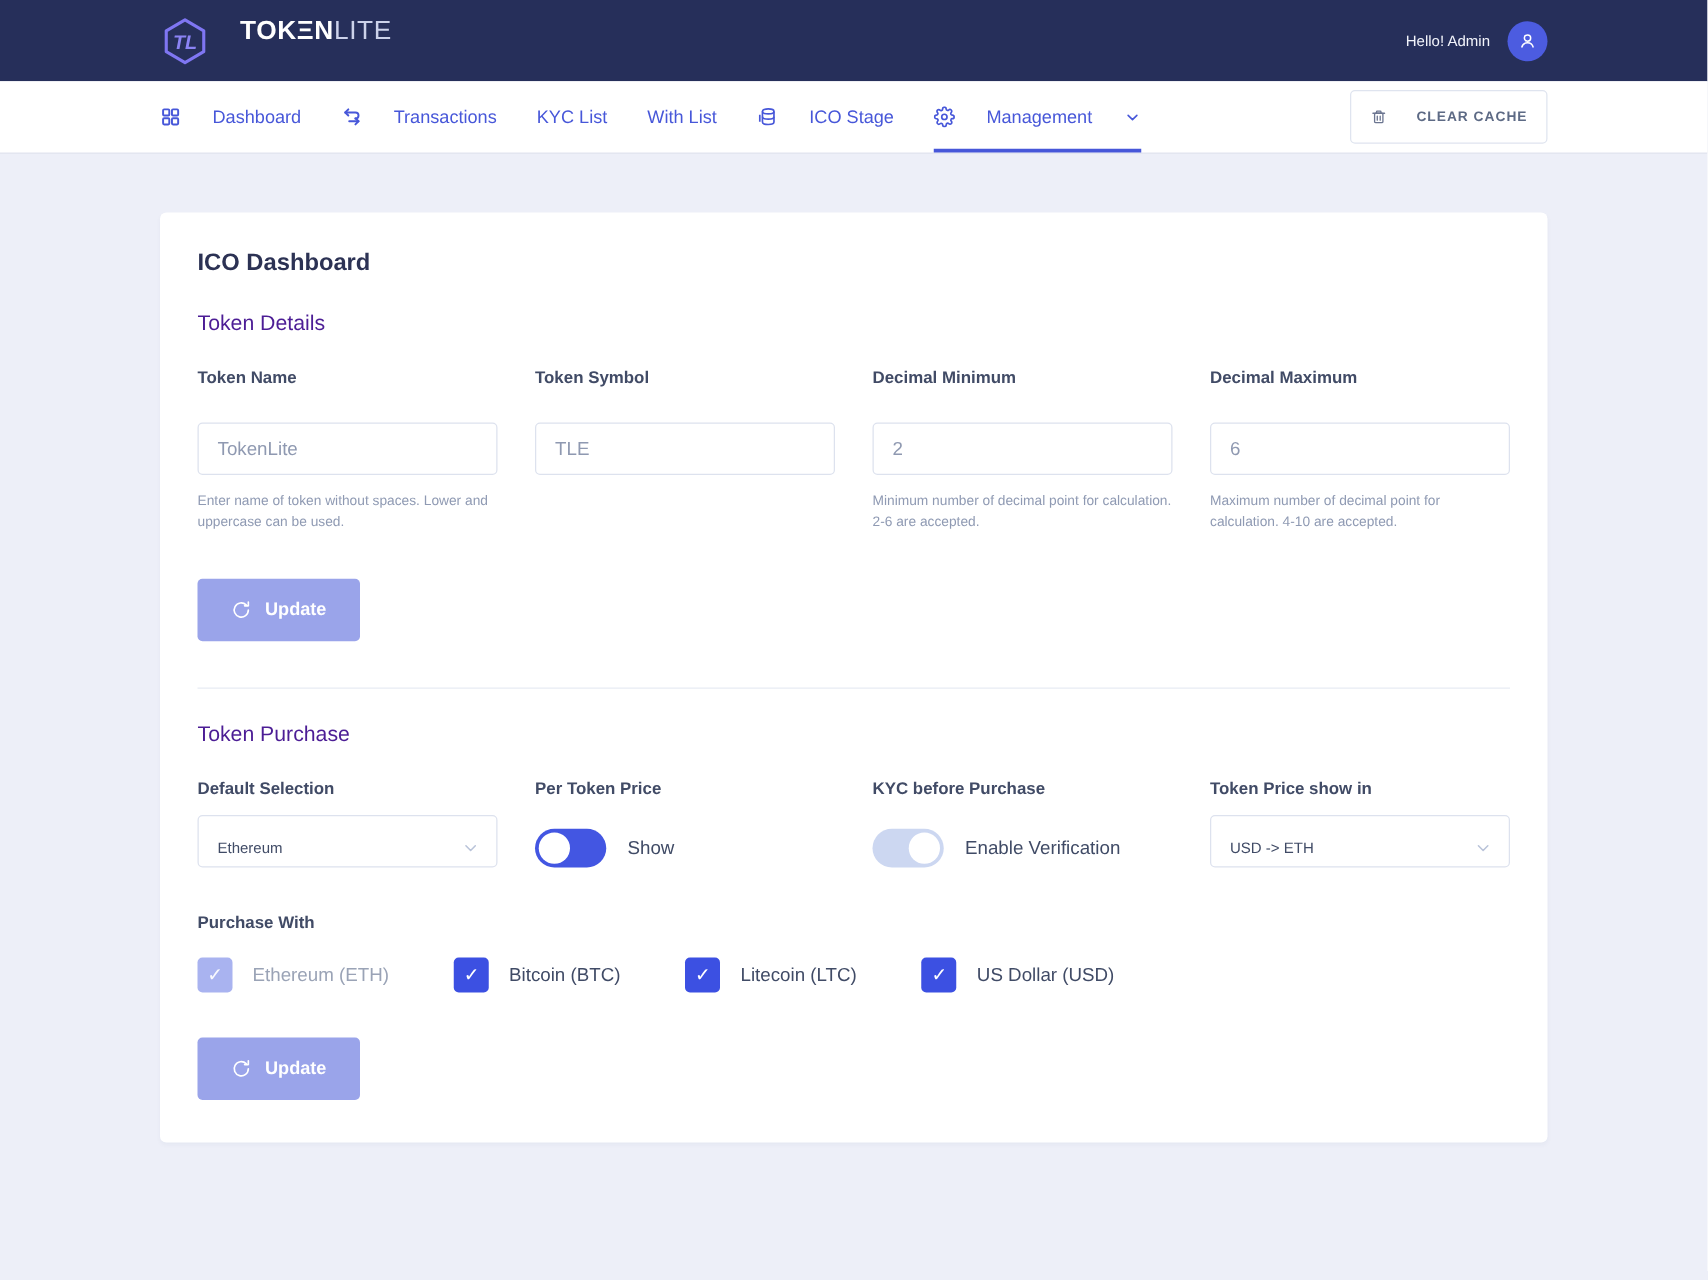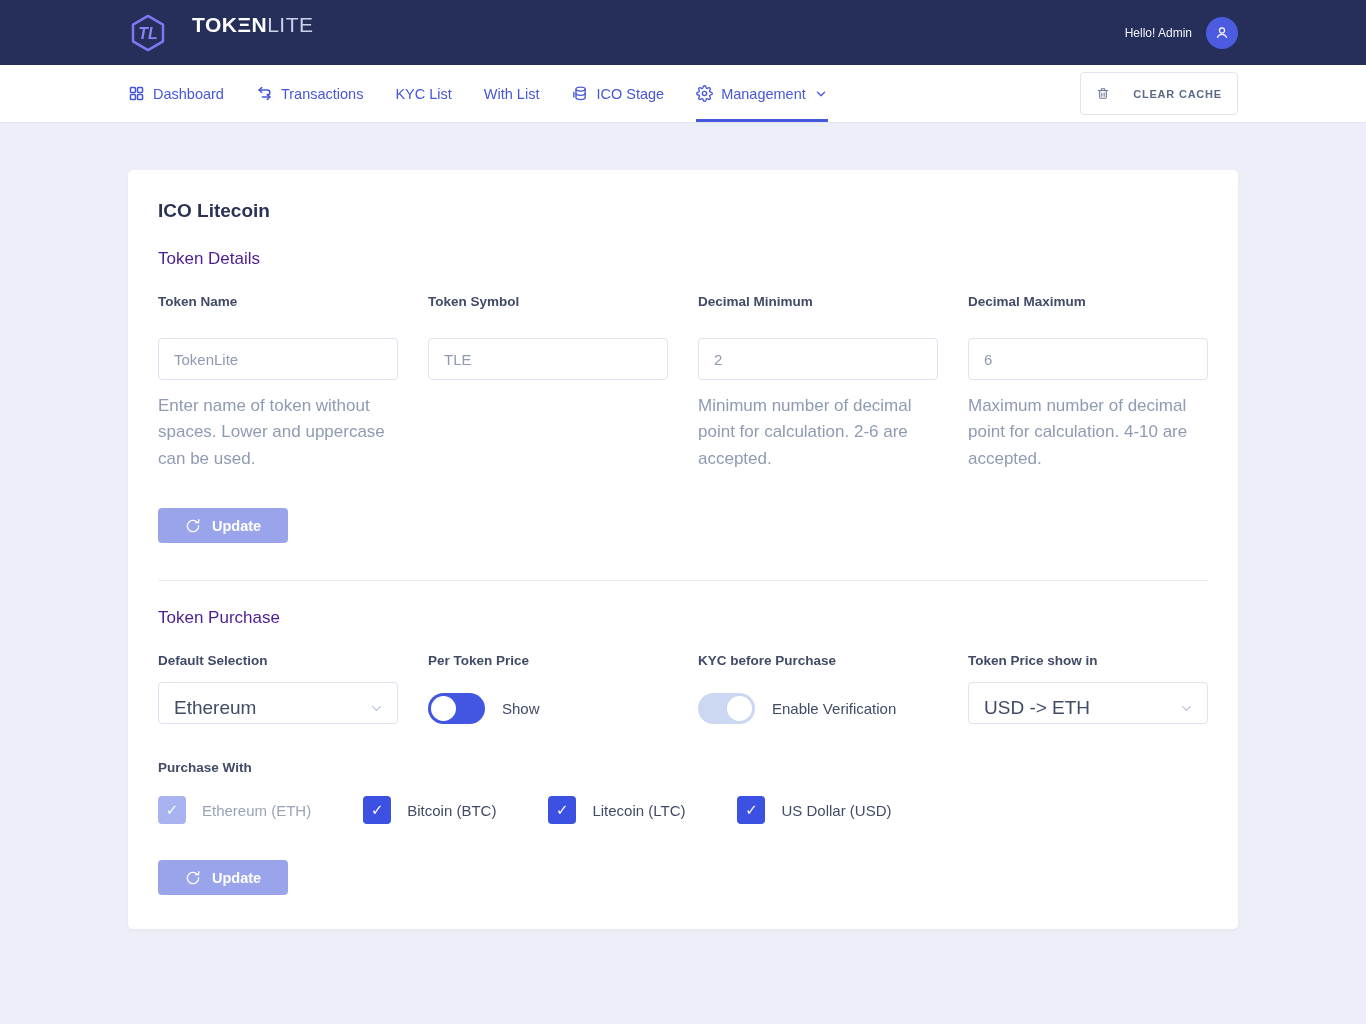--- a/index.html
+++ b/index.html
@@ -20,21 +20,21 @@
   .brand-name .light { font-weight: 300; color: #ccd2ea; }
   .user-area { display: flex; align-items: center; gap: 14px; }
   .greeting { color: #f2f4fb; font-size: 12px; }
   .avatar { width: 32px; height: 32px; border-radius: 50%; background: #4c5ce0;
             display: flex; align-items: center; justify-content: center; cursor: pointer; }
 
   
   .menubar { background: #ffffff; height: 57px; box-shadow: 0 1px 0 rgba(38,47,90,.06); }
   .menubar .container { display: flex; align-items: stretch; justify-content: space-between; height: 100%; }
   .nav { display: flex; list-style: none; margin: 0; padding: 0; gap: 32px; }
-  .nav-item { display: flex; align-items: center; gap: 8px; color: #4757d9;
+  .nav-item { display: flex; align-items: center; gap: 25px; color: #4757d9;
               font-size: 14.5px; font-weight: 500; cursor: pointer;
               border-bottom: 3px solid transparent; padding-top: 3px; }
   .nav-item.active { border-bottom-color: #4757d9; }
   .nav-item svg { flex: 0 0 auto; }
   .clear-cache { align-self: center; display: flex; align-items: center; gap: 23px;
                  background: #fff; border: 1px solid #dfe4ef; border-radius: 4px;
                  padding: 13px 15px; cursor: pointer;
                  font-family: inherit; font-size: 11px; font-weight: 700;
                  letter-spacing: .8px; color: #5d6a85; }
 
@@ -43,32 +43,32 @@
   .card { background: #ffffff; border-radius: 5px; padding: 30px 30px 34px;
           box-shadow: 0 2px 4px rgba(38,47,90,.04); }
   .page-title { margin: 0; font-size: 19px; font-weight: 700; color: #2c3254; }
   .section-heading { margin: 27px 0 0; font-size: 17px; font-weight: 400; color: #4c1d95; }
 
   .grid4 { display: grid; grid-template-columns: repeat(4, 1fr); column-gap: 30px; margin-top: 25px; }
   .field-label { font-size: 13.5px; font-weight: 700; color: #414b66; }
   .text-input { display: block; width: 100%; margin-top: 29px; height: 42px;
                 border: 1px solid #dde2ee; border-radius: 4px; padding: 0 15px;
                 font-family: inherit; font-size: 15px; color: #8f99b1; background: #fff; outline: none; }
-  .help { margin-top: 13px; font-size: 17px; line-height: 1.55; color: #8f9ab3; }
+  .help { margin-top: 13px; font-size: 11px; line-height: 1.55; color: #8f9ab3; }
 
   .btn-update { margin-top: 36px; display: inline-flex; align-items: center; gap: 11px;
                 background: #9aa4ea; color: #ffffff; border: none; border-radius: 4px;
-                height: 35px; padding: 0 27px; cursor: pointer;
+                height: 50px; padding: 0 27px; cursor: pointer;
                 font-family: inherit; font-size: 14.5px; font-weight: 600; }
 
   .divider { border: none; border-top: 1px solid #e7ebf3; margin: 37px 0 0; }
 
   .select { margin-top: 14px; height: 42px; border: 1px solid #dde2ee; border-radius: 4px;
             display: flex; align-items: center; justify-content: space-between;
-            padding: 10px 13px 0 15px; font-size: 19px; color: #404b66; cursor: pointer; background:#fff; }
+            padding: 10px 13px 0 15px; font-size: 12px; color: #404b66; cursor: pointer; background:#fff; }
   .select .chev { color: #b9c3d9; display: flex; }
 
   .toggle-row { margin-top: 19px; display: flex; align-items: center; gap: 17px; height: 42px; }
   .toggle { width: 57px; height: 31px; border-radius: 16px; position: relative; cursor: pointer; flex: 0 0 auto; }
   .toggle.on { background: #4356e2; }
   .toggle.off { background: #ccd7f1; }
   .toggle .knob { width: 25px; height: 25px; border-radius: 50%; background: #ffffff;
                   position: absolute; top: 3px; }
   .toggle.knob-left .knob { left: 3px; }
   .toggle.knob-right .knob { right: 3px; }
@@ -181,21 +181,21 @@
         </svg>
       </span>
       <span>CLEAR CACHE</span>
     </button>
   </div>
 </nav>
 
 <main class="content">
   <div class="container">
     <div class="card">
-      <h1 class="page-title">ICO Litecoin</h1>
+      <h1 class="page-title">ICO Dashboard</h1>
 
       
       <h2 class="section-heading">Token Details</h2>
       <div class="grid4">
         <div class="field">
           <div class="field-label">Token Name</div>
           <input class="text-input" type="text" value="TokenLite" style="">
           <div class="help">Enter name of token without spaces. Lower and uppercase can be used.</div>
         </div>
         <div class="field">

